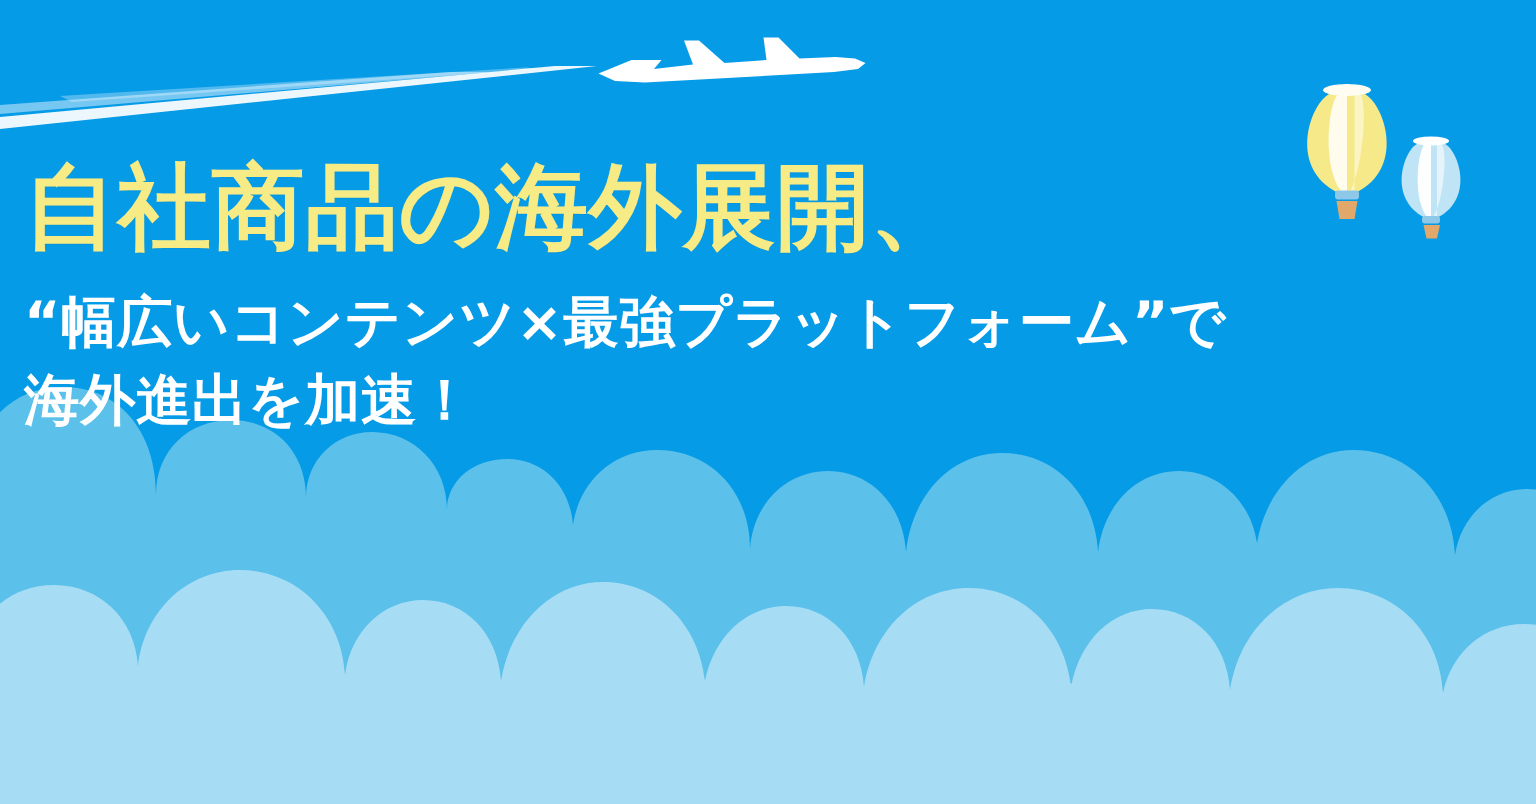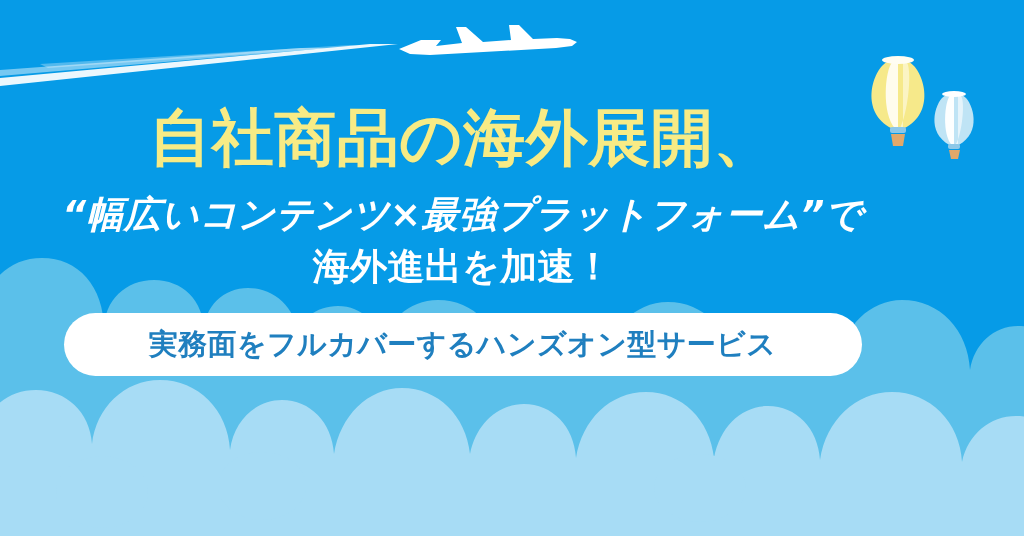--- a/index.html
+++ b/index.html
@@ -23,27 +23,27 @@
     left: 0;
     top: 0;
     width: 1024px;
     height: 536px;
     pointer-events: none;
   }
 
   
   .content {
     position: absolute;
-    left: 6px;
+    left: 16px;
     top: 0;
     width: 913px;
     height: 536px;
     display: flex;
     flex-direction: column;
-    align-items: center;
+    align-items: flex-start;
   }
 
   .headline {
     margin: 0;
     text-align: center;
     color: #F7EB85;
     font-weight: 700;
     font-size: 62px;
     line-height: 70px;
     letter-spacing: 0.5px;
@@ -56,21 +56,21 @@
   .subhead {
     margin: 0;
     text-align: center;
     color: #FFFFFF;
     font-weight: 700;
     font-size: 37px;
     line-height: 52px;
     letter-spacing: 0.3px;
     white-space: nowrap;
   }
-  .subhead-line1 { margin-top: 16px; font-style: italic; }
+  .subhead-line1 { margin-top: 16px; }
   .subhead-line2 { margin-top: 0px; }
 
   .pill {
     margin-top: 20px;
     width: 798px;
     height: 63px;
     border-radius: 34px;
     background: #FFFFFF;
     display: flex;
     align-items: center;
@@ -190,18 +190,15 @@
 
   <div class="content">
 
     <h1 class="headline headline-line1">自社商品の海外展開、</h1>
 
 
     <p class="subhead subhead-line1">“幅広いコンテンツ×最強プラットフォーム”で</p>
 
     <p class="subhead subhead-line2">海外進出を加速！</p>
 
-    <div class="pill">
-      <span class="pill-label">実務面をフルカバーするハンズオン型サービス</span>
-    </div>
 
   </div>
 </div>
 
 </body></html>

